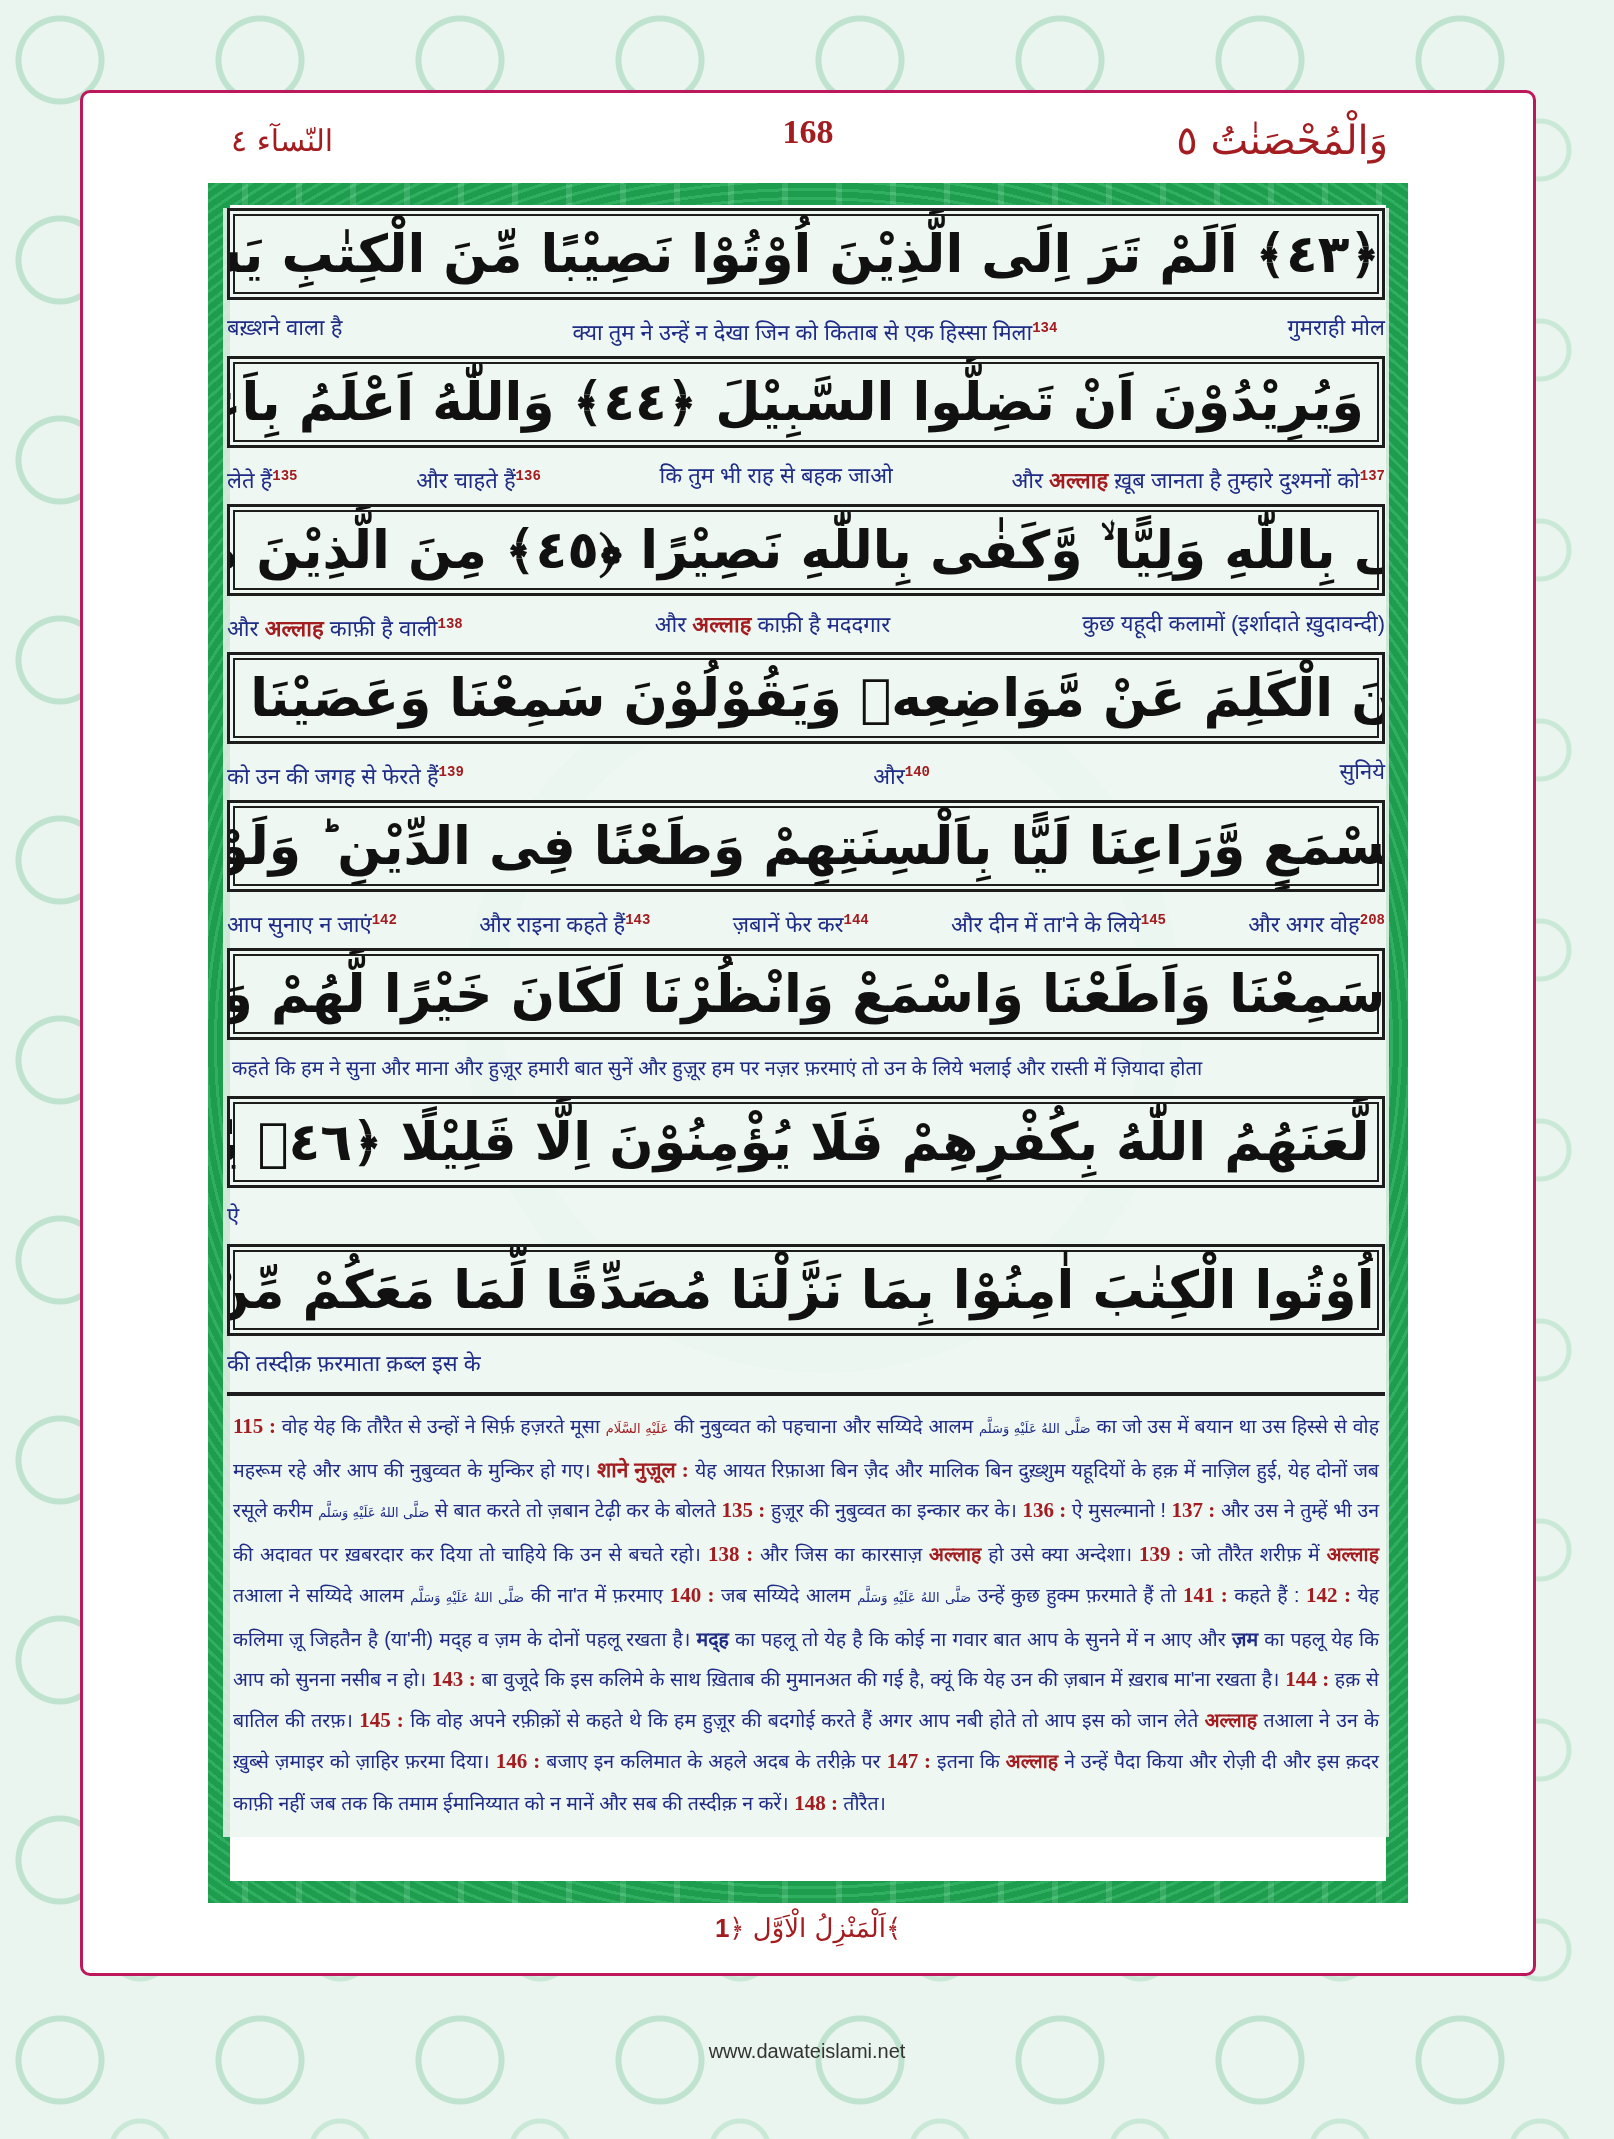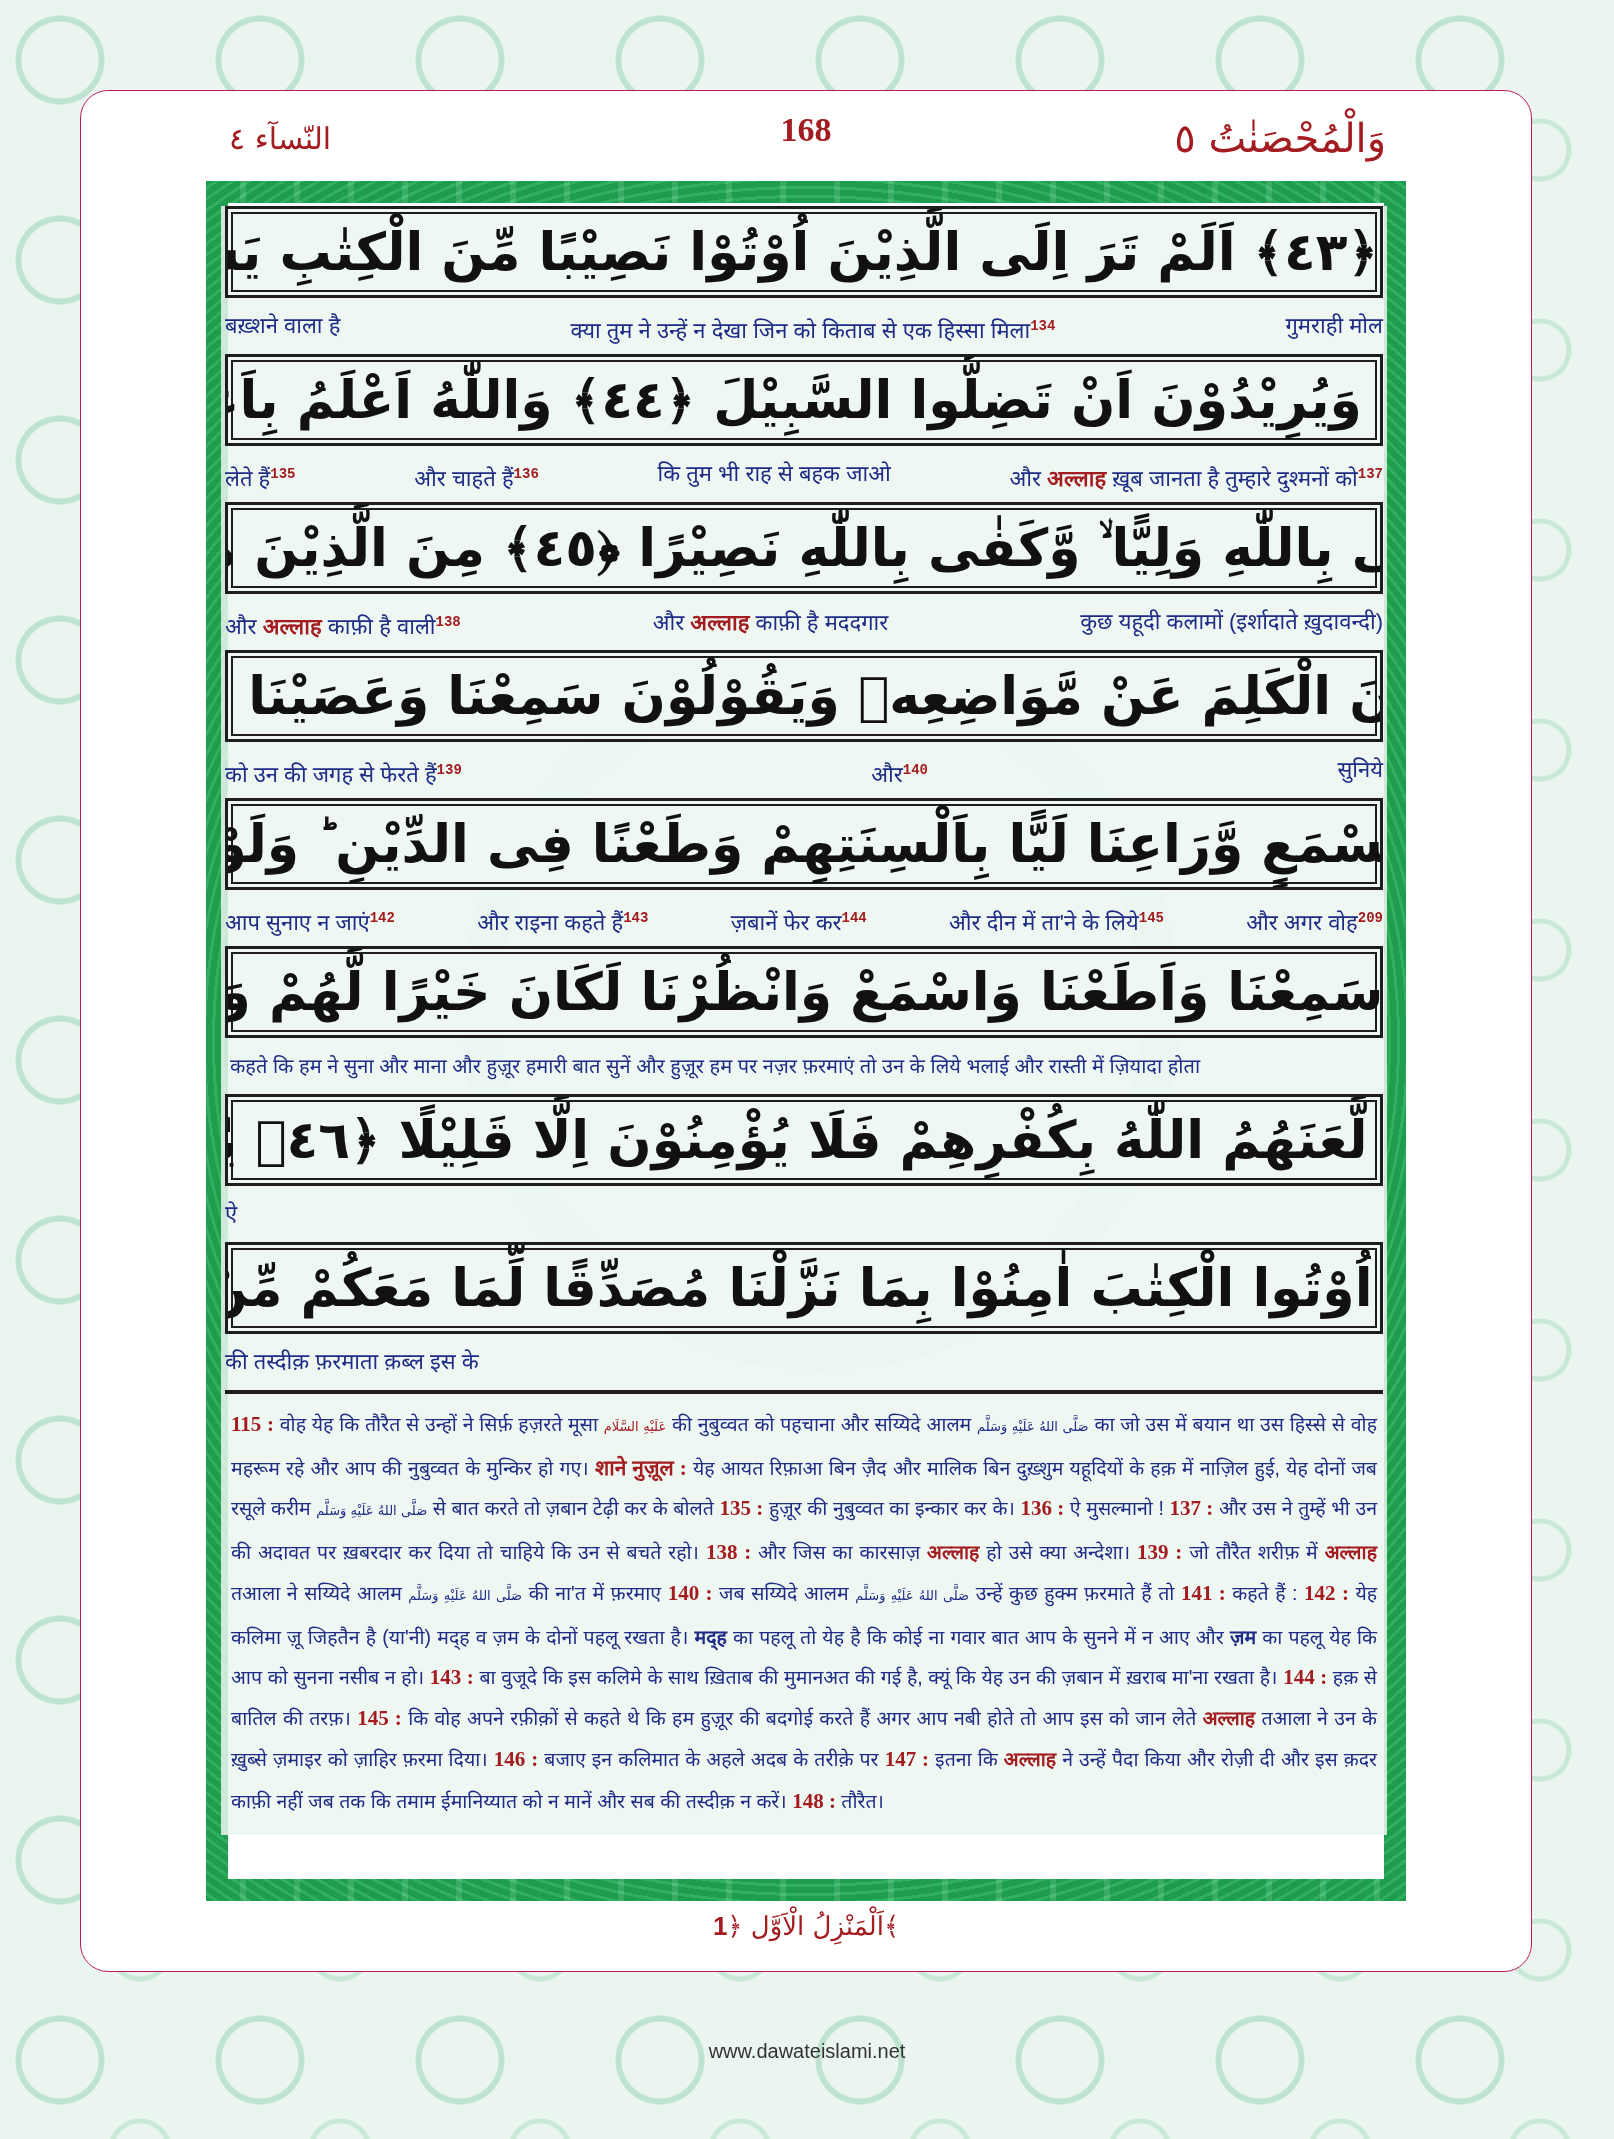--- a/index.html
+++ b/index.html
@@ -7,21 +7,21 @@
     width: 1614px; height: 2139px; position: relative; overflow: hidden;
     background-color: #e9f5ee;
     background-image:
       radial-gradient(circle at 60px 60px, transparent 38px, #bfe3cf 39px, #bfe3cf 44px, transparent 45px),
       radial-gradient(circle at 140px 150px, transparent 26px, #c9e8d6 27px, #c9e8d6 31px, transparent 32px);
     background-size: 200px 200px, 200px 200px;
     font-family: "DejaVu Sans", sans-serif;
   }
   .page {
     position: absolute; left: 80px; top: 90px; width: 1450px; height: 1880px;
-    background: #ffffff; border: 1px solid #be185d; border-radius: 28px;
+    background: #ffffff; border: 3px solid #be185d; border-radius: 10px;
   }
   .header { position: absolute; left: 0; right: 0; top: 20px; height: 60px; }
   .hdr-left { position: absolute; left: 148px; top: 10px; color: #a31c20; font-family: "DejaVu Serif", serif; font-size: 30px; }
   .hdr-center { position: absolute; left: 0; right: 0; top: 0; text-align: center; color: #a31c20; font-family: "Liberation Serif", serif; font-weight: bold; font-size: 34px; }
   .hdr-right { position: absolute; right: 145px; top: 4px; color: #a31c20; font-family: "DejaVu Serif", serif; font-size: 40px; }
 
   .frame {
     position: absolute; left: 125px; top: 90px; width: 1200px; height: 1720px;
     border: 22px solid transparent;
     background:
@@ -133,21 +133,21 @@
     </div>
 
     <div class="ayah-box">
       <div class="arabic">غَيْرَ مُسْمَعٍ وَّرَاعِنَا لَيًّا بِاَلْسِنَتِهِمْ وَطَعْنًا فِى الدِّيْنِ ؕ وَلَوْ اَنَّهُمْ</div>
     </div>
     <div class="trans">
       <span class="seg"><span>आप सुनाए न जाएं</span><sup class="fn">142</sup></span>
       <span class="seg"><span>और राइना कहते हैं</span><sup class="fn">143</sup></span>
       <span class="seg"><span>ज़बानें फेर कर</span><sup class="fn">144</sup></span>
       <span class="seg"><span>और दीन में ता'ने के लिये</span><sup class="fn">145</sup></span>
-      <span class="seg"><span>और अगर वोह</span><sup class="fn">209</sup></span>
+      <span class="seg"><span>और अगर वोह</span><sup class="fn">208</sup></span>
     </div>
 
     <div class="ayah-box">
       <div class="arabic">قَالُوْا سَمِعْنَا وَاَطَعْنَا وَاسْمَعْ وَانْظُرْنَا لَكَانَ خَيْرًا لَّهُمْ وَاَقْوَمَ ۙ</div>
     </div>
     <div class="trans" style="font-size:20px;padding-left:9px;">
       <span class="seg"><span>कहते कि हम ने सुना और माना और हुज़ूर हमारी बात सुनें और हुज़ूर हम पर नज़र फ़रमाएं तो उन के लिये भलाई और रास्ती में ज़ियादा होता</span></span>
     </div>
 
     <div class="ayah-box">

